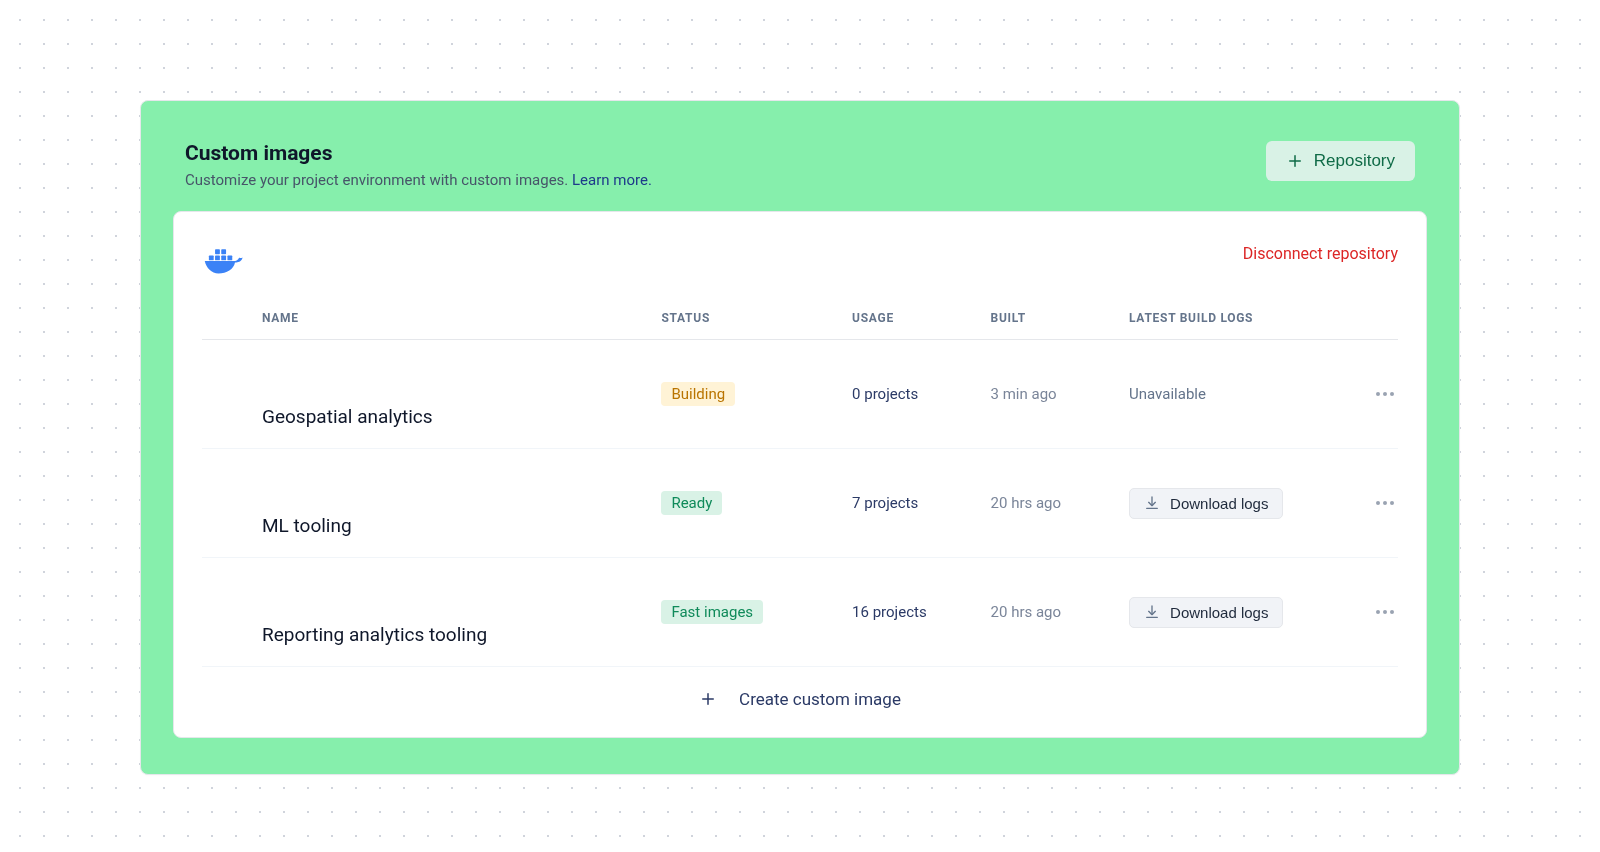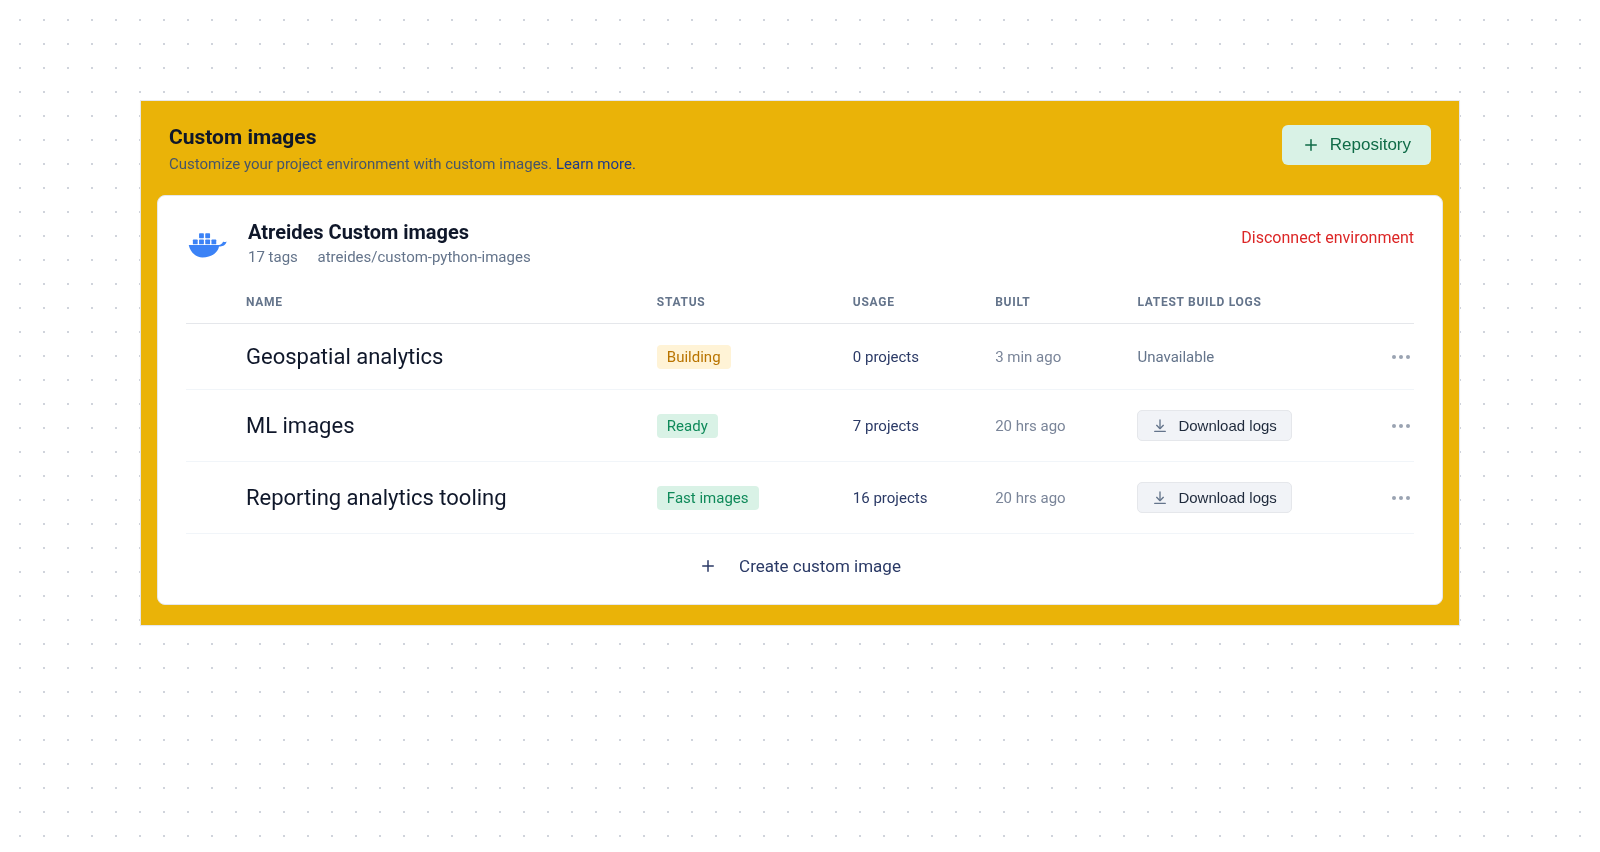--- a/index.html
+++ b/index.html
@@ -11,24 +11,24 @@
       font-family: -apple-system, BlinkMacSystemFont, "Segoe UI", Roboto, Helvetica, Arial, sans-serif;
       background: #fff;
       background-image: radial-gradient(circle, #d0d4dc 1px, transparent 1px);
       background-size: 24px 24px;
       background-position: 8px 8px;
       width: 1600px;
       height: 852px;
       padding: 100px 140px 0 140px;
     }
     .panel {
-      background: #eab308;
+      background: #86efac;
       border: 1px solid #e5e7eb;
-      border-radius: 0;
-      padding: 0;
+      border-radius: 8px;
+      padding: 16px;
       box-shadow: 0 1px 2px rgba(0,0,0,0.02);
     }
     .panel-header {
       display: flex;
       justify-content: space-between;
       align-items: flex-start;
       padding: 24px 28px 16px 28px;
     }
     .panel-title {
       font-size: 21px;
@@ -130,22 +130,23 @@
     }
     .table-row {
       padding-top: 20px;
       padding-bottom: 20px;
       border-bottom: 1px solid #f1f5f9;
     }
     .table-row:last-of-type {
       border-bottom: none;
     }
     .cell-name {
-      font-size: 22px;
+      font-size: 19px;
       color: #0f172a;
+      margin-top: 45px;
     }
     .badge {
       display: inline-block;
       padding: 3px 10px;
       border-radius: 4px;
       font-size: 15px;
       font-weight: 400;
     }
     .badge-building {
       background: #fff3d6;
@@ -247,29 +248,22 @@
           <g fill="#3b82f6">
             <rect x="10" y="16" width="7" height="7" rx="1"></rect>
             <rect x="19" y="16" width="7" height="7" rx="1"></rect>
             <rect x="28" y="16" width="7" height="7" rx="1"></rect>
             <rect x="19" y="7" width="7" height="7" rx="1"></rect>
             <rect x="28" y="7" width="7" height="7" rx="1"></rect>
             <rect x="37" y="16" width="7" height="7" rx="1"></rect>
             <path d="M4 24 L48 24 C50 24 53 22 54 19 C55 20 57 20 59 19 C58 24 54 26 50 26 L48 26 C46 36 36 42 24 42 C14 42 6 34 4 24 Z"></path>
           </g>
         </svg>
-        <div>
-          <div class="card-title">Atreides Custom images</div>
-          <div class="card-meta">
-            <span class="tags">17 tags</span>
-            <span>atreides/custom-python-images</span>
-          </div>
-        </div>
-      </div>
-      <a class="disconnect-link">Disconnect environment</a>
+      </div>
+      <a class="disconnect-link">Disconnect repository</a>
     </div>
 
     <div class="table">
       <div class="table-head">
         <div>NAME</div>
         <div>STATUS</div>
         <div>USAGE</div>
         <div>BUILT</div>
         <div>LATEST BUILD LOGS</div>
         <div></div>
@@ -284,21 +278,21 @@
         <div class="cell-built">3 min ago</div>
         <div class="cell-logs">Unavailable</div>
         <div class="more-btn">
           <span></span>
             <span></span>
             <span></span>
         </div>
       </div>
 
       <div class="table-row">
-        <div class="cell-name">ML images</div>
+        <div class="cell-name">ML tooling</div>
         <div>
           <span class="badge badge-ready">Ready</span>
         </div>
         <div class="cell-usage">7 projects</div>
         <div class="cell-built">20 hrs ago</div>
         <div>
           <button class="download-btn">
             <svg viewBox="0 0 24 24" fill="none" stroke="currentColor" stroke-width="2" stroke-linecap="round" stroke-linejoin="round">
               <path d="M12 3v12"></path>
                 <path d="M7 11l5 5 5-5"></path>

